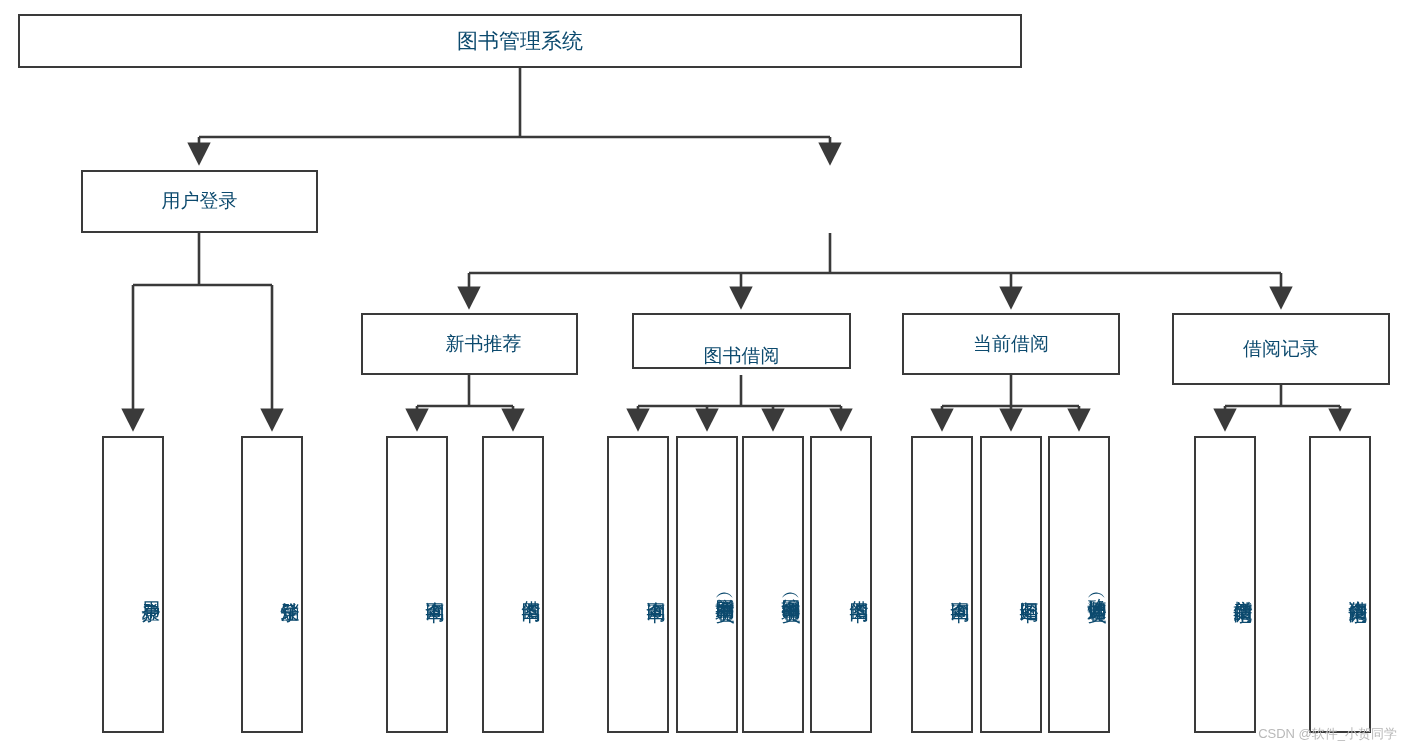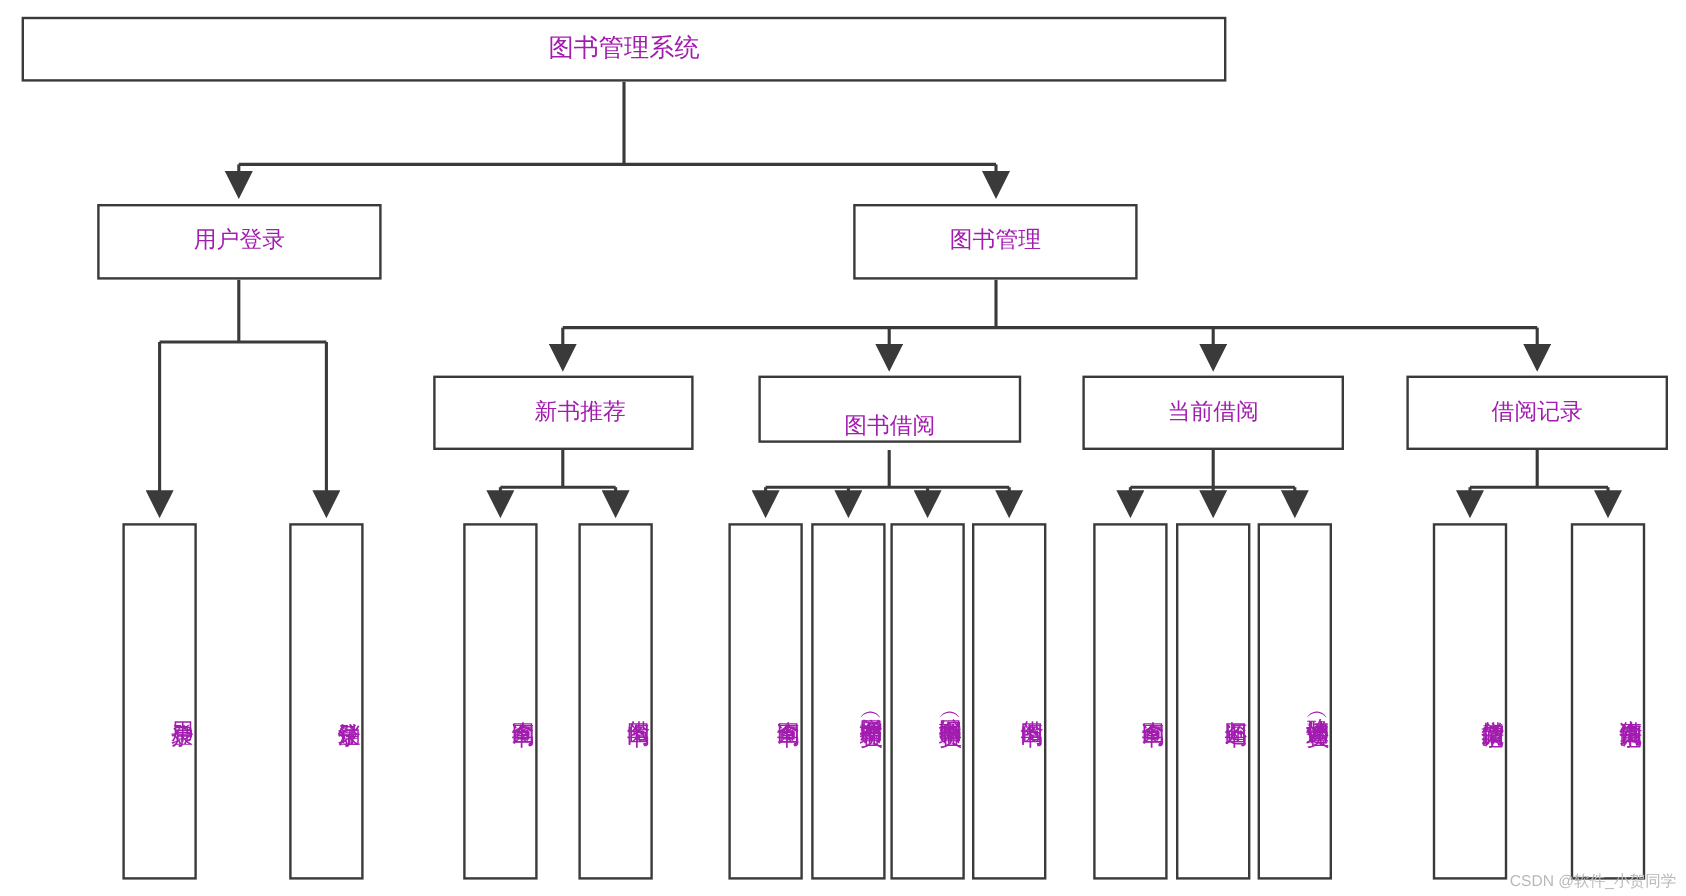--- a/index.html
+++ b/index.html
@@ -22,21 +22,21 @@
     left: 0;
     top: 0;
     width: 1405px;
     height: 747px;
   }
   .node {
     position: absolute;
     box-sizing: border-box;
     background: #ffffff;
     border: 2px solid #3a3a3a;
-    color: #a21caf;
+    color: #0c4a6e;
     display: flex;
     align-items: center;
     justify-content: center;
     text-align: center;
     line-height: 1.18;
     z-index: 3;
   }
   .node.level-0 { font-size: 21px; }
   .node.level-1 { font-size: 19px; }
   .node.level-2 { font-size: 19px; }
@@ -120,34 +120,31 @@
     </g>
   </svg>
 
   <div class="node level-0" style="left:18px; top:14px; width:1004px; height:54px;">
     <span class="lbl">图书管理系统</span>
   </div>
 
   <div class="node level-1" style="left:81px; top:170px; width:237px; height:63px;">
     <span class="lbl">用户登录</span>
   </div>
-  <div class="node level-1" style="left:711px; top:170px; width:237px; height:63px;">
-    <span class="lbl">图书管理</span>
-  </div>
 
   <div class="node level-2" style="left:361px; top:313px; width:217px; height:62px;padding-left:28px;">
     <span class="lbl">新书推荐</span>
   </div>
   <div class="node level-2" style="left:632px; top:313px; width:219px; height:56px;align-items:flex-end;">
     <span class="lbl">图书借阅</span>
   </div>
   <div class="node level-2" style="left:902px; top:313px; width:218px; height:62px;">
     <span class="lbl">当前借阅</span>
   </div>
-  <div class="node level-2" style="left:1172px; top:313px; width:218px; height:62px;">
+  <div class="node level-2" style="left:1172px; top:313px; width:218px; height:72px;">
     <span class="lbl">借阅记录</span>
   </div>
 
   <div class="node leaf" style="left:102px; top:436px; width:62px; height:297px;">
     <span class="lbl">用户登录</span>
   </div>
   <div class="node leaf" style="left:241px; top:436px; width:62px; height:297px;">
     <span class="lbl">注销登录</span>
   </div>
 

